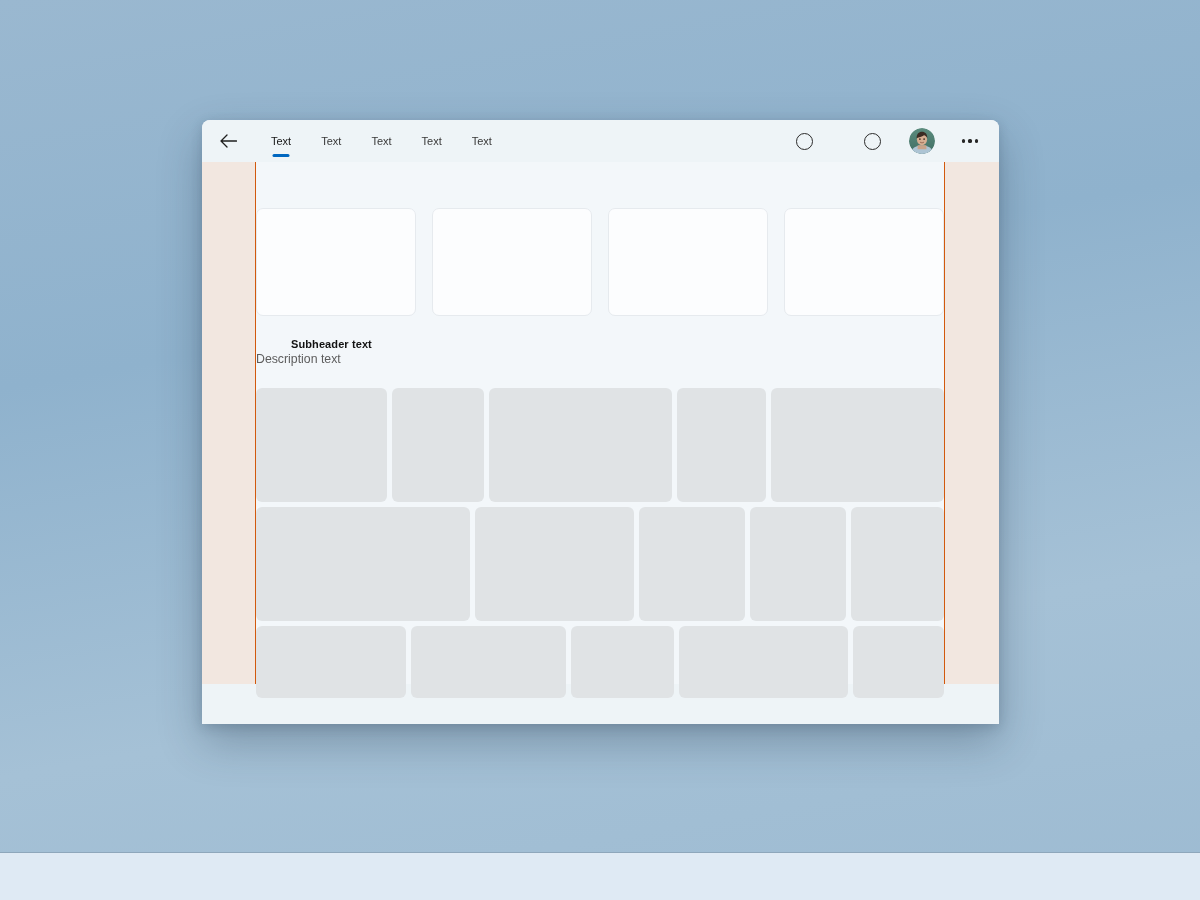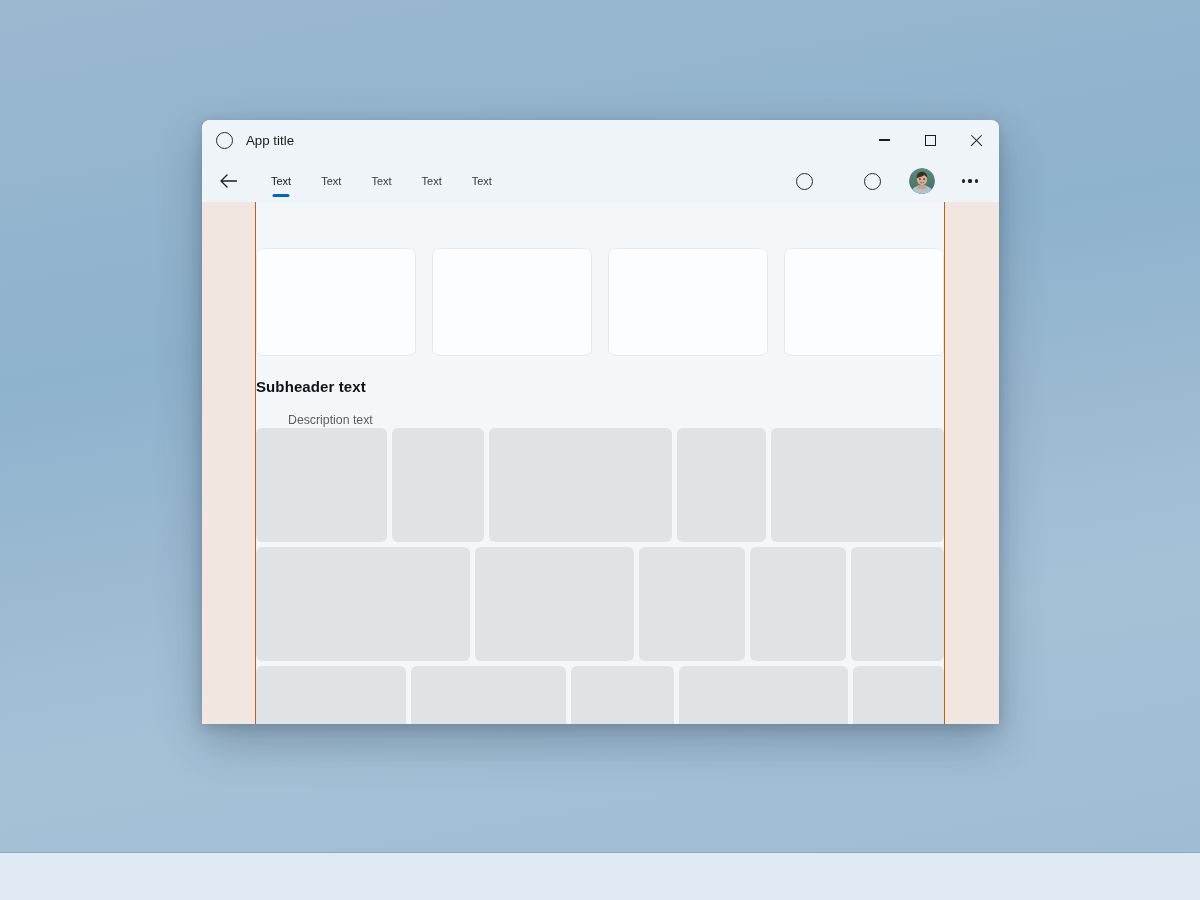--- a/index.html
+++ b/index.html
@@ -208,30 +208,30 @@
     border-radius: 7px;
   }
 
   
   .section-head {
     position: absolute;
     left: 0;
     top: 176px;
   }
   .section-title {
-    font-size: 15px;
+    font-size: 11px;
     font-weight: bold;
     color: #121212;
     letter-spacing: .1px;
+    padding-left: 35px;
   }
   .section-desc {
-    margin-top: 18px;
+    margin-top: 2px;
     font-size: 12.3px;
     color: #5d5d5d;
-    padding-left: 32px;
   }
 
   
   .mosaic {
     position: absolute;
     left: 0; right: 0;
     top: 226px;
     bottom: -14px;
     display: flex;
     flex-direction: column;
@@ -248,36 +248,20 @@
     border-radius: 6px;
   }
 </style>
 </head>
 <body>
 
 <div id="desktop">
 
   <div id="window">
 
-    <div id="titlebar">
-      <span class="app-mark"></span>
-      <span class="app-title">App title</span>
-
-      <div class="caption-group">
-        <div class="caption-btn">
-          <span class="cap-min"></span>
-        </div>
-        <div class="caption-btn">
-          <span class="cap-max"></span>
-        </div>
-        <div class="caption-btn">
-          <span class="cap-close"></span>
-        </div>
-      </div>
-    </div>
 
     <div id="commandbar">
 
       <div class="back-btn">
         <svg width="17" height="14" viewBox="0 0 17 14">
           <path d="M7 1 L1 7 L7 13 M1 7 L16.5 7" fill="none" stroke="#1f1f1f" stroke-width="1.3" stroke-linecap="round" stroke-linejoin="round"></path>
         </svg>
       </div>
 
       <div class="tabstrip">

